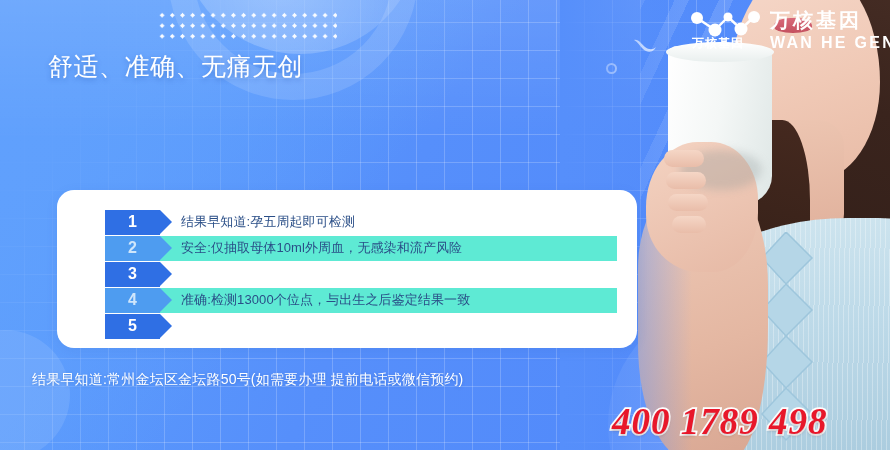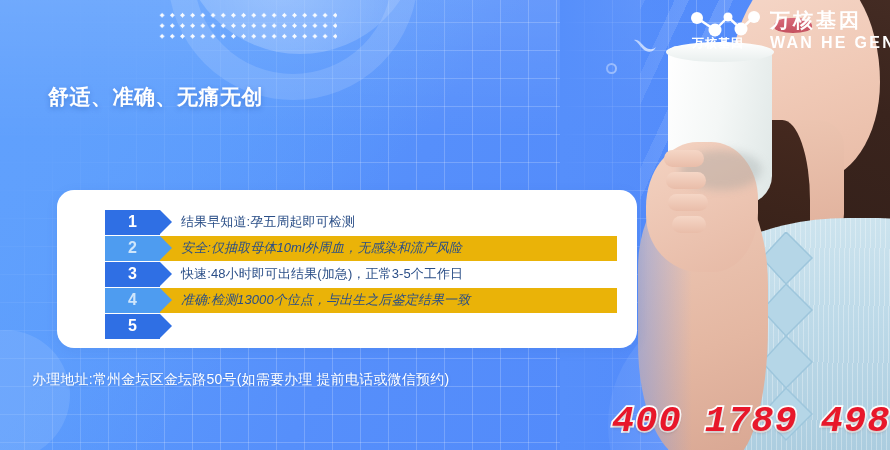--- a/index.html
+++ b/index.html
@@ -295,28 +295,27 @@
     white-space: nowrap;
   }
 
   
   .headline {
     position: absolute;
     left: 48px; top: 48px;
     z-index: 20;
   }
   .headline-line {
-    font-size: 21px;
-    font-weight: 700;
+    font-size: 25px;
+    font-weight: 400;
     color: #ffffff;
     line-height: 37px;
     letter-spacing: 0.5px;
     white-space: nowrap;
     text-shadow: 0 2px 5px rgba(30,80,170,0.42);
-    margin-top: 30px;
   }
 
   
   .card {
     position: absolute;
     left: 57px; top: 190px;
     width: 580px; height: 158px;
     background: #ffffff;
     border-radius: 17px;
     z-index: 18;
@@ -363,40 +362,40 @@
   .row-text {
     flex: 1;
     display: flex;
     align-items: center;
     padding-left: 21px;
     font-size: 13px;
     color: #2a4e87;
     letter-spacing: 0.1px;
     white-space: nowrap;
   }
-  .row-text-alt { background: #eab308; font-style: italic; }
+  .row-text-alt { background: #5eead4; }
 
   
   .address {
     position: absolute;
     left: 32px; top: 371px;
     z-index: 20;
     font-size: 14px;
     color: #ffffff;
     letter-spacing: 0.2px;
     white-space: nowrap;
     text-shadow: 0 1px 3px rgba(30,80,170,0.35);
   }
 
   
   .phone {
     position: absolute;
     left: 612px; top: 400px;
     z-index: 30;
-    font-family: Liberation Mono, monospace;
+    font-family: Liberation Serif, serif;
     font-size: 37px;
     font-weight: 700;
     font-style: italic;
     color: #e8172a;
     letter-spacing: 1px;
     white-space: nowrap;
     -webkit-text-stroke: 3.5px #ffffff;
     paint-order: stroke fill;
     text-shadow: 0 2px 3px rgba(90,60,60,0.30);
     text-align: center;
@@ -485,36 +484,35 @@
         <div class="badge badge-even">
           <span class="badge-num">2</span>
         </div>
         <div class="row-text row-text-alt">安全:仅抽取母体10ml外周血，无感染和流产风险</div>
       </div>
 
       <div class="row">
         <div class="badge badge-odd">
           <span class="badge-num">3</span>
         </div>
-        <div class="row-text">快速:48小时即可出结果(加急)，正常3-5个工作日</div>
       </div>
 
       <div class="row">
         <div class="badge badge-even">
           <span class="badge-num">4</span>
         </div>
         <div class="row-text row-text-alt">准确:检测13000个位点，与出生之后鉴定结果一致</div>
       </div>
 
       <div class="row">
         <div class="badge badge-odd">
           <span class="badge-num">5</span>
         </div>
       </div>
 
     </div>
   </div>
 
-  <div class="address">办理地址:常州金坛区金坛路50号(如需要办理 提前电话或微信预约)</div>
+  <div class="address">结果早知道:常州金坛区金坛路50号(如需要办理 提前电话或微信预约)</div>
 
   <div class="phone">400 1789 498</div>
 
 </div>
 
 </body></html>

